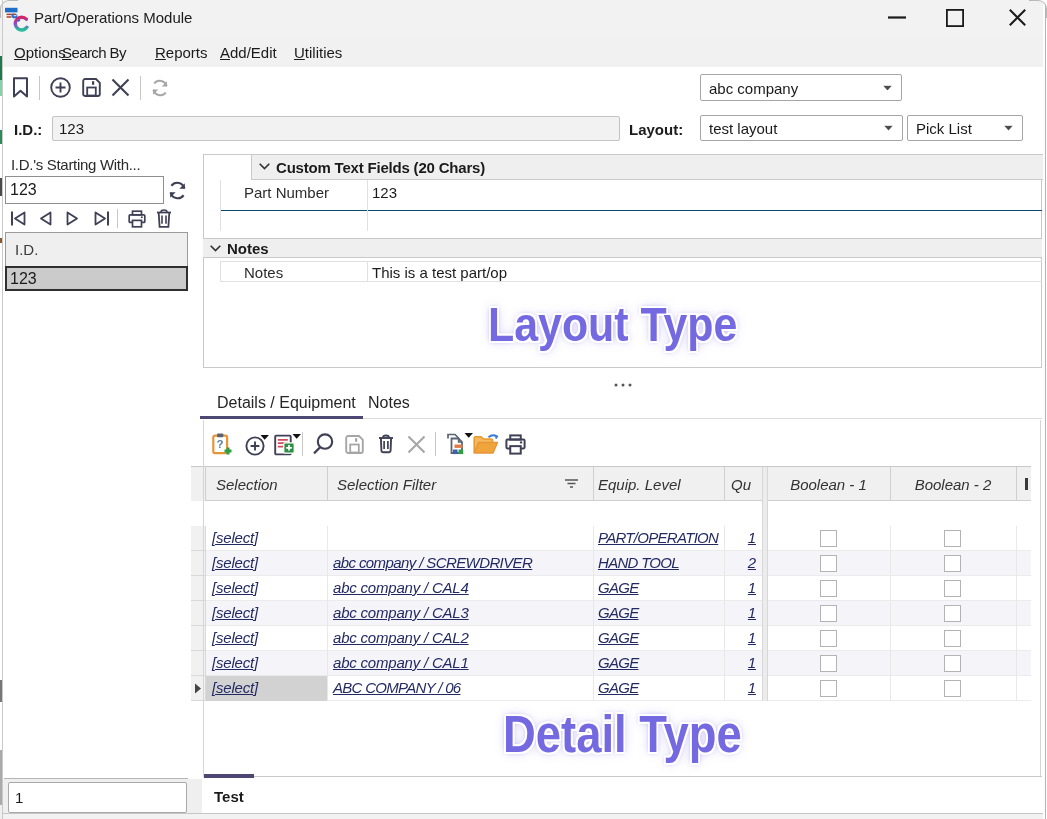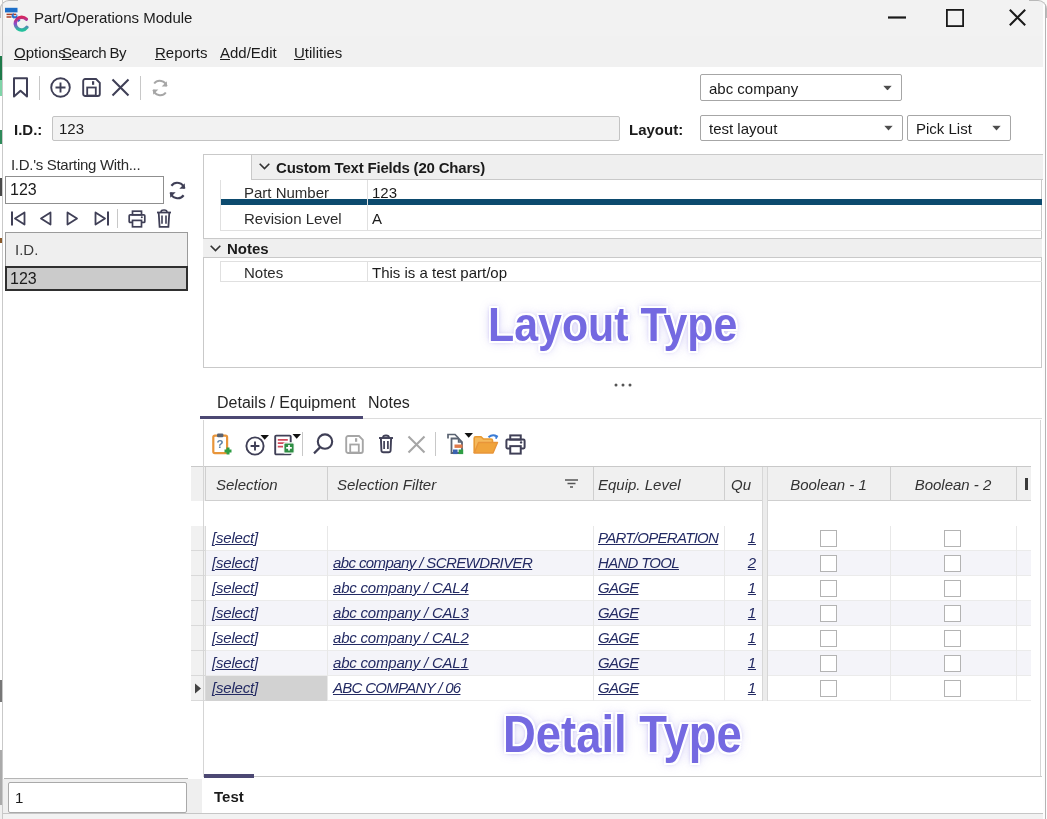--- a/index.html
+++ b/index.html
@@ -114,21 +114,21 @@
 <div class="abs" style="left:52px;top:116px;width:568px;height:25px;background:#f2f2f2;border:1px solid #c3c3c3;border-radius:2px;">
   <span class="abs" style="left:6px;top:3px;font-size:15px;color:#1b1b1b;">123</span>
 </div>
 <div class="abs b" style="left:629px;top:121px;font-size:15px;color:#1b1b1b;">Layout:</div>
 <div class="combo" style="left:700px;top:115px;width:203px;height:26px;">
   <span class="ctext">test layout</span>
   <svg class="carrow" viewBox="0 0 9 5.5">
         <path d="M0.3 0.4 H8.7 L4.5 5.3 Z" fill="#4d4d4d"></path>
       </svg>
 </div>
-<div class="combo" style="left:907px;top:115px;width:104px;height:26px;">
+<div class="combo" style="left:907px;top:115px;width:116px;height:26px;">
   <span class="ctext">Pick List</span>
   <svg class="carrow" viewBox="0 0 9 5.5">
         <path d="M0.3 0.4 H8.7 L4.5 5.3 Z" fill="#4d4d4d"></path>
       </svg>
 </div>
 
 <div class="abs" style="left:11px;top:156px;font-size:15px;color:#2b2b2b;letter-spacing:-0.3px;">I.D.'s Starting With...</div>
 <div class="abs" style="left:5px;top:176px;width:159px;height:28px;background:#fff;border:1px solid #8f8f8f;">
   <span class="abs" style="left:4px;top:4px;font-size:16px;color:#1b1b1b;">123</span>
 </div>
@@ -187,27 +187,23 @@
   <span class="abs" style="left:6px;top:6px;font-size:15px;color:#1b1b1b;">1</span>
 </div>
 
 <div class="abs" style="left:203px;top:154px;width:839px;height:214px;background:#fff;border:1px solid #c9c9c9;"></div>
 <div class="abs" style="left:203px;top:154px;width:839px;height:26px;background:#efefef;border:1px solid #c9c9c9;margin-left:48px;">
   <svg class="abs" style="left:7px;top:8px;" width="11" height="7" viewBox="0 0 11 7">
         <path d="M0.7 0.7 L5.5 5.6 L10.3 0.7" fill="none" stroke="#333" stroke-width="1.6"></path>
       </svg>
   <span class="abs b" style="left:24px;top:4px;font-size:15px;color:#1b1b1b;letter-spacing:-0.2px;">Custom Text Fields (20 Chars)</span>
 </div>
-<div class="abs" id="row-pn" style="left:220px;top:180px;width:822px;height:25px;border-bottom:6px solid #0c4a6e;">
+<div class="abs" id="row-pn" style="left:220px;top:180px;width:822px;height:31px;border-bottom:1px solid #0c4a6e;">
   <span class="abs" style="left:24px;top:4px;font-size:15px;color:#2b2b2b;">Part Number</span>
   <span class="abs" style="left:152px;top:4px;font-size:15px;color:#1b1b1b;">123</span>
-</div>
-<div class="abs" id="row-rl" style="left:220px;top:205px;width:822px;height:26px;border-bottom:1px solid #e0e0e0;">
-  <span class="abs" style="left:24px;top:5px;font-size:15px;color:#2b2b2b;">Revision Level</span>
-  <span class="abs" style="left:152px;top:5px;font-size:15px;color:#1b1b1b;">A</span>
 </div>
 <div class="abs" style="left:220px;top:180px;width:1px;height:51px;background:#e0e0e0;"></div>
 <div class="abs" style="left:367px;top:180px;width:1px;height:51px;background:#e0e0e0;"></div>
 <div class="abs" style="left:203px;top:238px;width:839px;height:20px;background:#efefef;border-top:1px solid #c9c9c9;border-bottom:1px solid #c9c9c9;">
   <svg class="abs" style="left:7px;top:6px;" width="11" height="7" viewBox="0 0 11 7">
         <path d="M0.7 0.7 L5.5 5.6 L10.3 0.7" fill="none" stroke="#333" stroke-width="1.6"></path>
       </svg>
   <span class="abs b" style="left:24px;top:1px;font-size:15px;color:#1b1b1b;">Notes</span>
 </div>
 <div class="abs" id="row-notes" style="left:220px;top:261px;width:822px;height:21px;border-top:1px solid #e0e0e0;border-bottom:1px solid #e0e0e0;">

